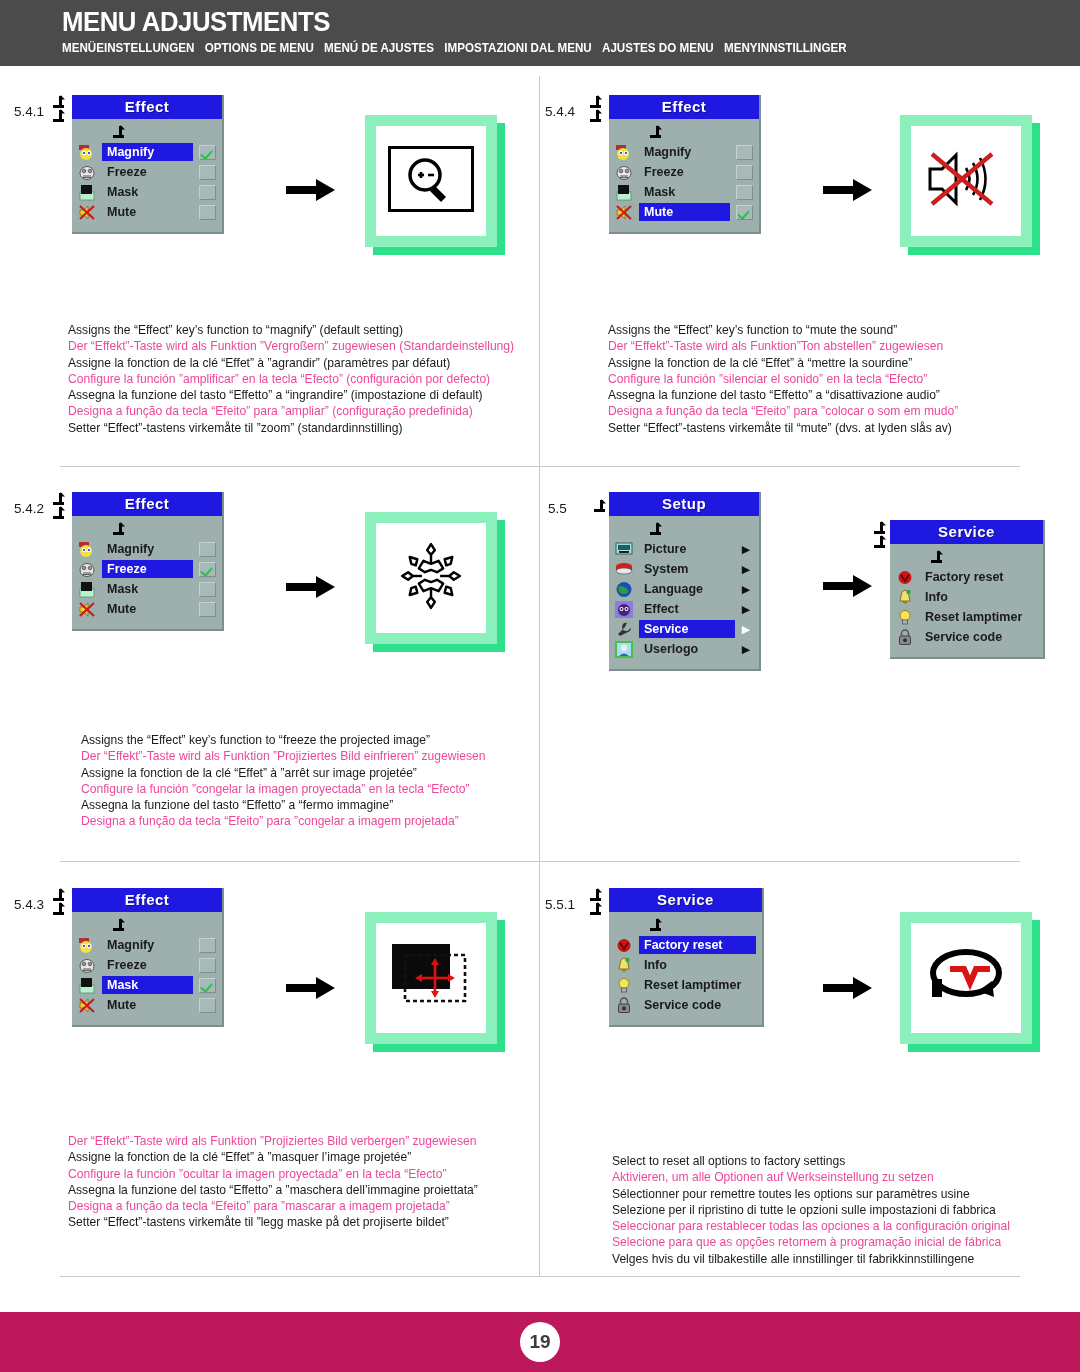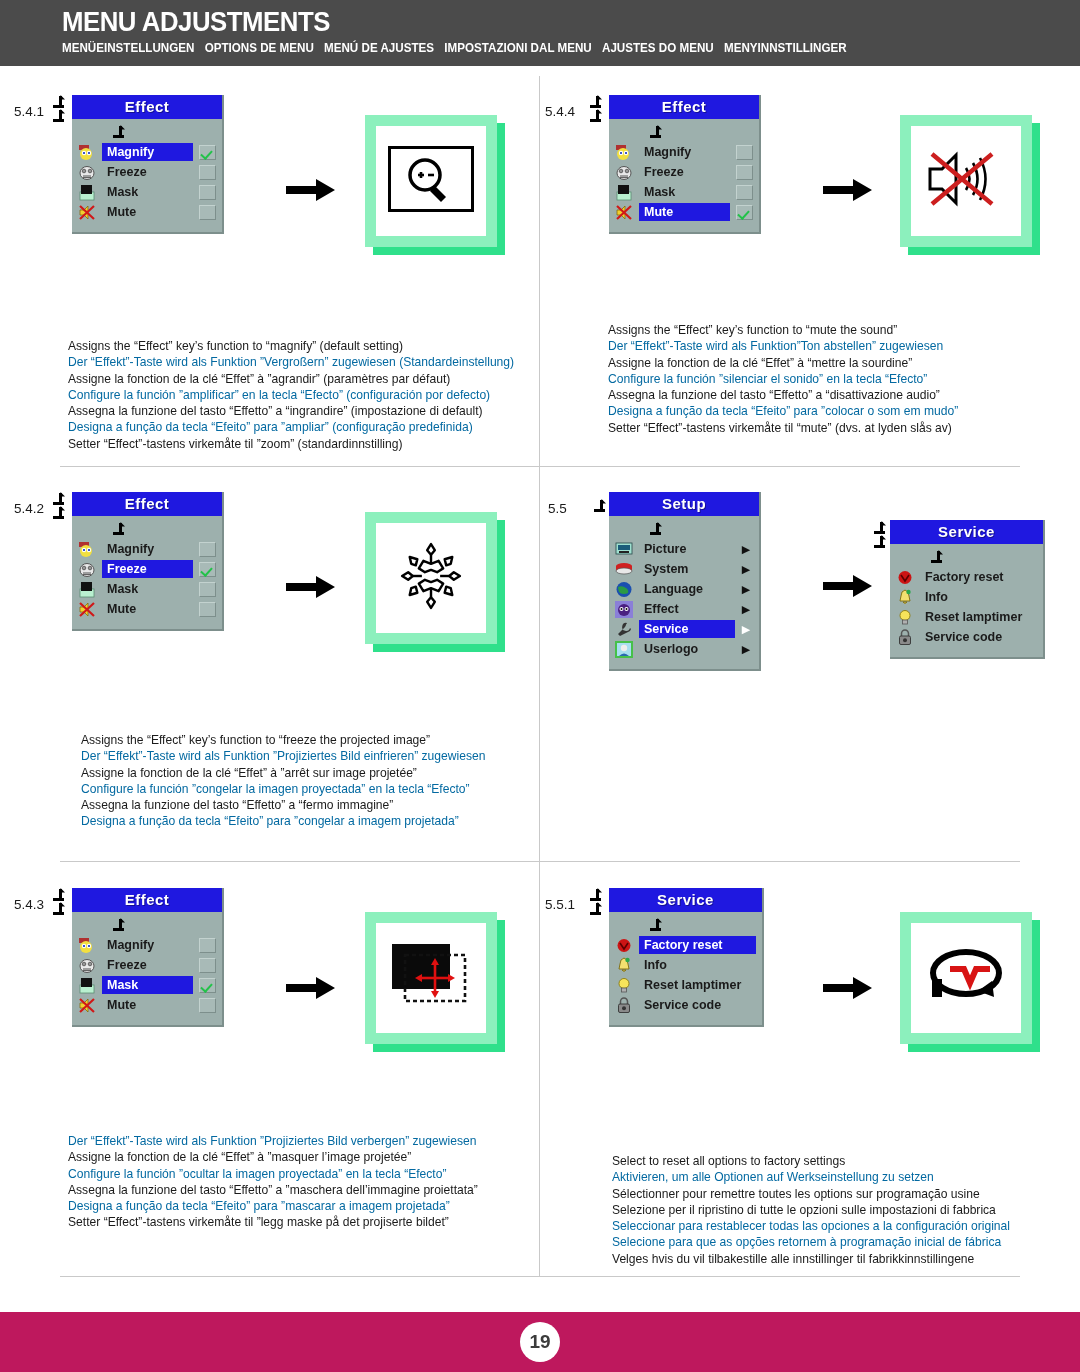--- a/index.html
+++ b/index.html
@@ -156,21 +156,21 @@
   
   .desc {
     position:absolute;
     font-family:"Liberation Sans", sans-serif;
     font-size:12.1px;
     line-height:16.3px;
     color:#1a1a1a;
     white-space:nowrap;
   }
   .desc .ln { display:block; }
-  .desc .ln.alt { color:#0369a1; }
+  .desc .ln.alt { color:#ec4899; }
 </style>
 </head>
 <body>
 
 <div class="header">
   <div class="header-title">MENU ADJUSTMENTS</div>
   <div class="header-subs">
     <span>MENÜEINSTELLUNGEN</span><span>OPTIONS DE MENU</span><span>MENÚ DE AJUSTES</span><span>IMPOSTAZIONI DAL MENU</span><span>AJUSTES DO MENU</span><span>MENYINNSTILLINGER</span>
   </div>
 </div>
@@ -281,21 +281,21 @@
         <line x1="30" y1="29" x2="36" y2="29" stroke="#000" stroke-width="2.6"></line>
         <line x1="33" y1="26" x2="33" y2="32" stroke="#000" stroke-width="2.6"></line>
         <line x1="40" y1="29" x2="46" y2="29" stroke="#000" stroke-width="2.6"></line>
         <path d="M47 40 L58 51 L53 56 L42 45 Z" fill="#000"></path>
       </svg>
       </span>
     </div>
       </div>
   </div>
 
-  <div class="desc" style="left:68px; top:232px;margin-top:16px;">
+  <div class="desc" style="left:68px; top:232px;">
     <span class="ln">Assigns the “Effect” key’s function to “magnify” (default setting)</span>
     <span class="ln alt">Der “Effekt”-Taste wird als Funktion ”Vergroßern” zugewiesen (Standardeinstellung)</span>
     <span class="ln">Assigne la fonction de la clé “Effet” à ”agrandir” (paramètres par défaut)</span>
     <span class="ln alt">Configure la función ”amplificar” en la tecla “Efecto” (configuración por defecto)</span>
     <span class="ln">Assegna la funzione del tasto “Effetto” a “ingrandire” (impostazione di default)</span>
     <span class="ln alt">Designa a função da tecla “Efeito” para ”ampliar” (configuração predefinida)</span>
     <span class="ln">Setter “Effect”-tastens virkemåte til ”zoom” (standardinnstilling)</span>
   </div>
 </div>
 
@@ -925,21 +925,21 @@
         <path d="M30 26 L44 26 L50 40 L56 26 L70 26" fill="none" stroke="#d81414" stroke-width="6" stroke-linejoin="miter"></path>
       </svg>
       </span>
     </div>
       </div>
   </div>
 
   <div class="desc" style="left:612px; top:250px; left:72px;margin-top:20px;">
     <span class="ln">Select to reset all options to factory settings</span>
     <span class="ln alt">Aktivieren, um alle Optionen auf Werkseinstellung zu setzen</span>
-    <span class="ln">Sélectionner pour remettre toutes les options sur programação usine</span>
+    <span class="ln">Sélectionner pour remettre toutes les options sur paramètres usine</span>
     <span class="ln">Selezione per il ripristino di tutte le opzioni sulle impostazioni di fabbrica</span>
     <span class="ln alt">Seleccionar para restablecer todas las opciones a la configuración original</span>
     <span class="ln alt">Selecione para que as opções retornem à programação inicial de fábrica</span>
     <span class="ln">Velges hvis du vil tilbakestille alle innstillinger til fabrikkinnstillingene</span>
   </div>
 </div>
 
 <div class="footer">
   <div class="page-circle">19</div>
 </div>

